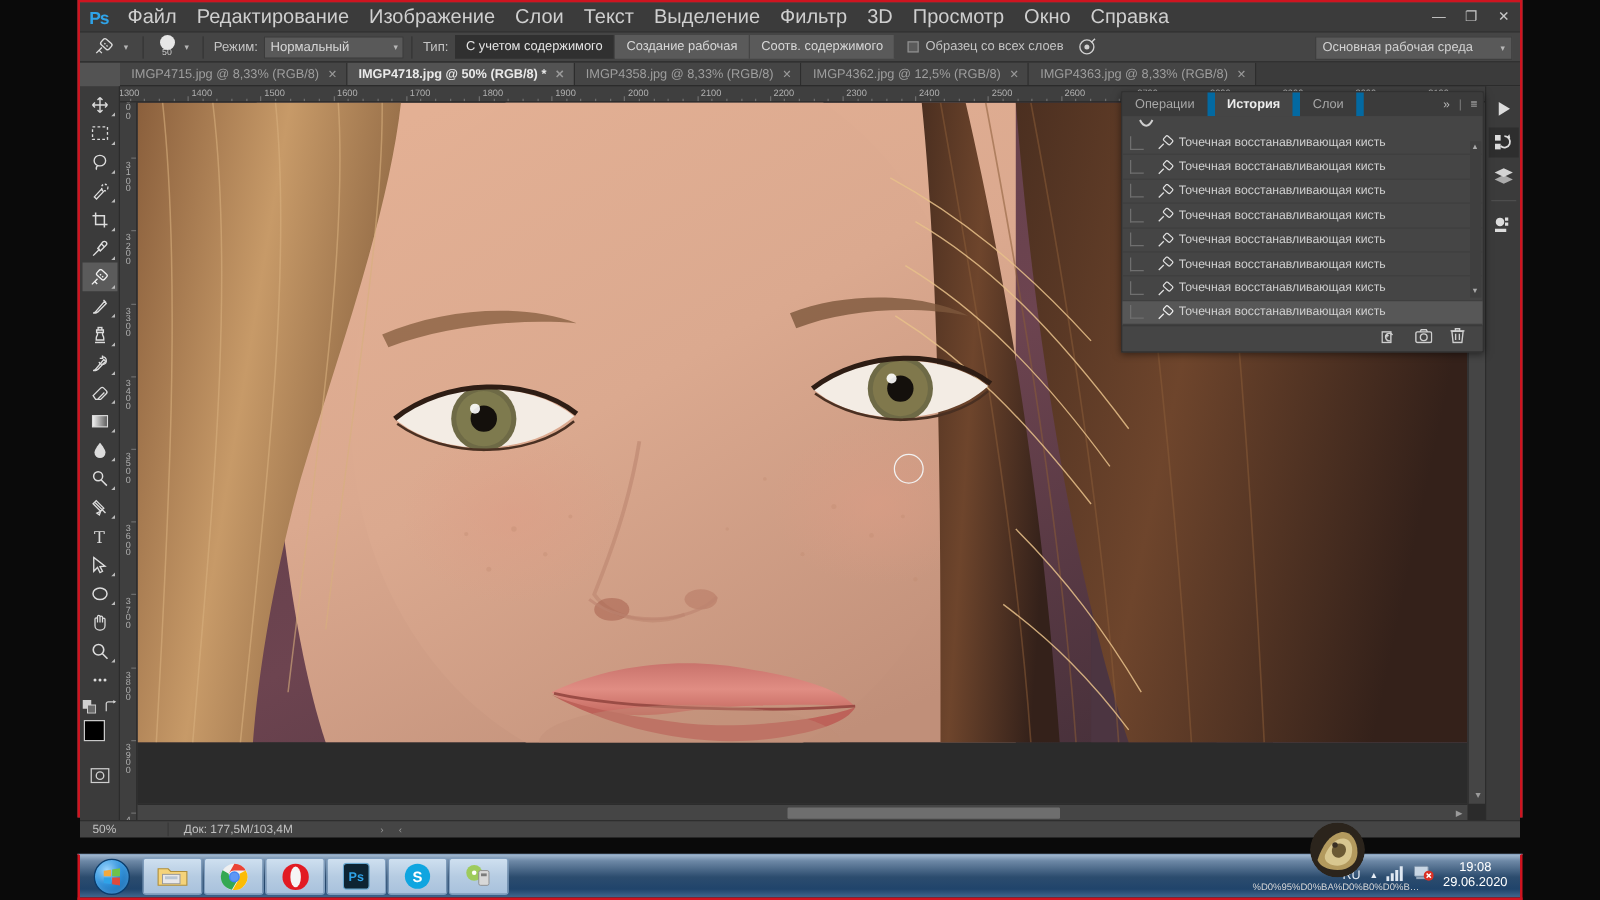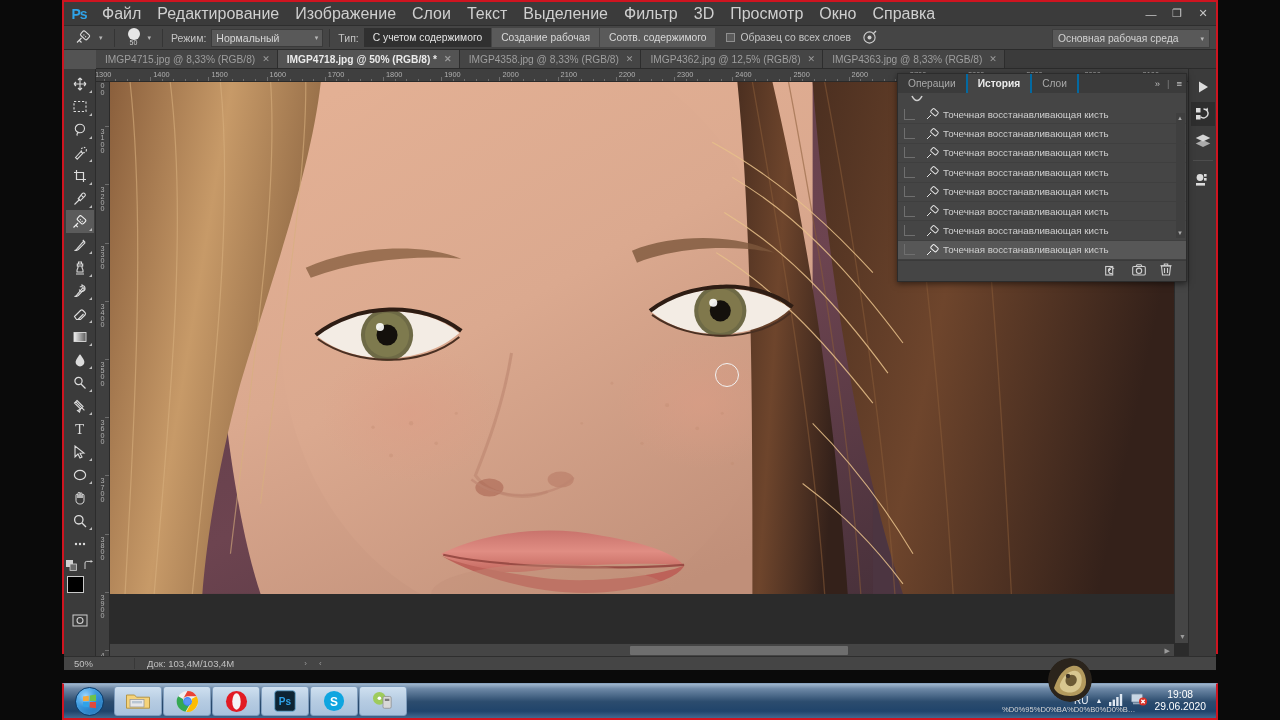--- a/index.html
+++ b/index.html
@@ -106,21 +106,21 @@
     display:flex; flex-direction:column; align-items:center; padding-top:6px; flex:0 0 28px; gap:3px;}
   .dockbtn { width:24px; height:24px; display:flex; align-items:center; justify-content:center;
     color:#d0d0d0; }
   .docksep { width:20px; height:1px; background:#4d4d4d; margin:4px 0; }
 
   
   .hpanel { position:absolute; left:833px; top:4px; width:290px; background:#454545;
     border:1px solid #2c2c2c; box-shadow:0 2px 6px rgba(0,0,0,.5); z-index:20; }
   .hptabs { display:flex; align-items:stretch; height:19px; background:#3b3b3b; position:relative;}
   .hptab { font-size:10.2px; color:#a8a8a8; padding:0 10px; display:flex; align-items:center;
-    background:#3b3b3b; border-right:2px solid #0369a1;}
+    background:#3b3b3b; border-right:6px solid #0369a1;}
   .hptab.active { background:#454545; color:#ececec; font-weight:bold; }
   .hpmenu { position:absolute; right:4px; top:0; height:19px; display:flex; align-items:center; gap:7px;}
   .hpicon { color:#bdbdbd; font-size:9.5px; }
   .hplist { background:#454545; padding:0; position:relative; }
   .hrow { display:flex; align-items:center; height:19.4px; border-bottom:1px solid #3f3f3f;
     padding-left:6px; gap:0px; }
   .hrow.sel { background:#575757; }
   .hchk { width:11px; height:11px; border-left:1px solid #6f6f6f; border-bottom:1px solid #6f6f6f;
     margin-right:8px; }
   .hico { width:20px; display:flex; align-items:center; justify-content:center; }
@@ -893,21 +893,21 @@
                 </g>
               </svg></span>
         </div>
       </div>
 
     </div>
 
     <div class="statusbar">
       <span class="stzoom">50%</span>
       <span class="stdiv"></span>
-      <span>Док: 103,4M/103,4M</span>
+      <span>Док: 177,5M/103,4M</span>
       <span class="starrow" style="margin-left:70px">›</span>
       <span class="starrow">‹</span>
     </div>
   </div>
 
   <div class="taskbar">
     <div class="startorb">
       <div class="orb">
         <svg width="15" height="15" viewBox="0 0 15 15">
             <g>

